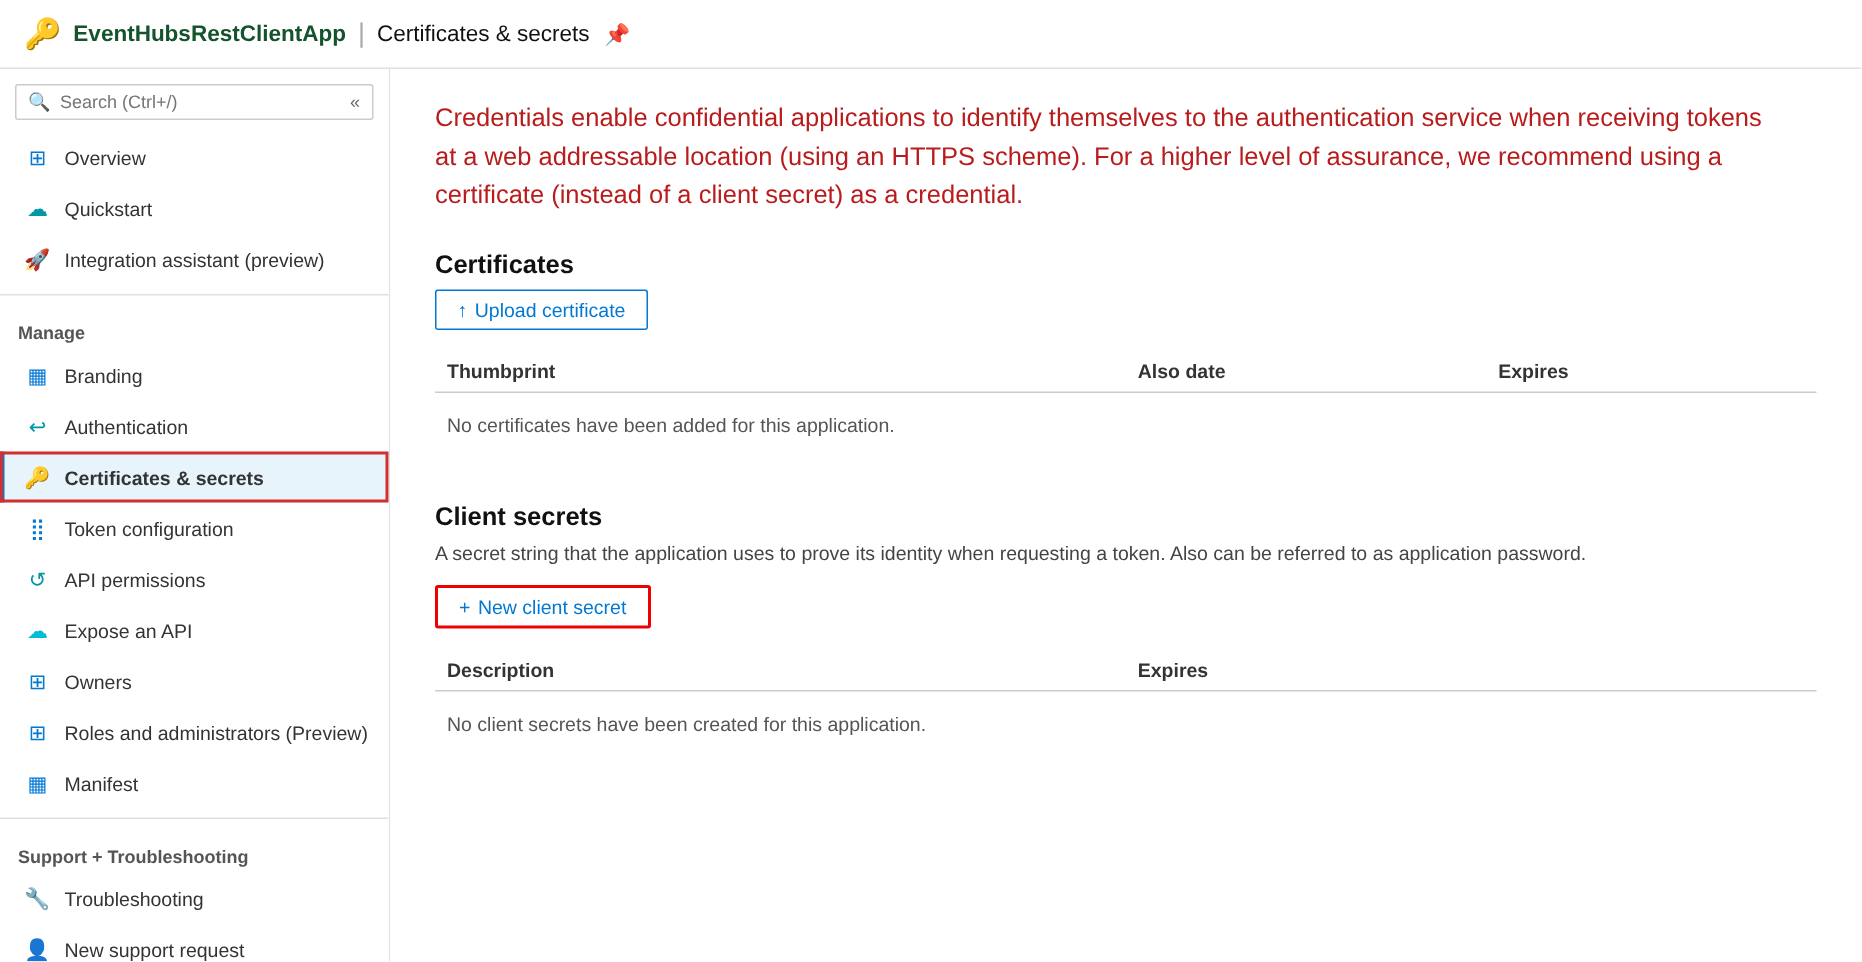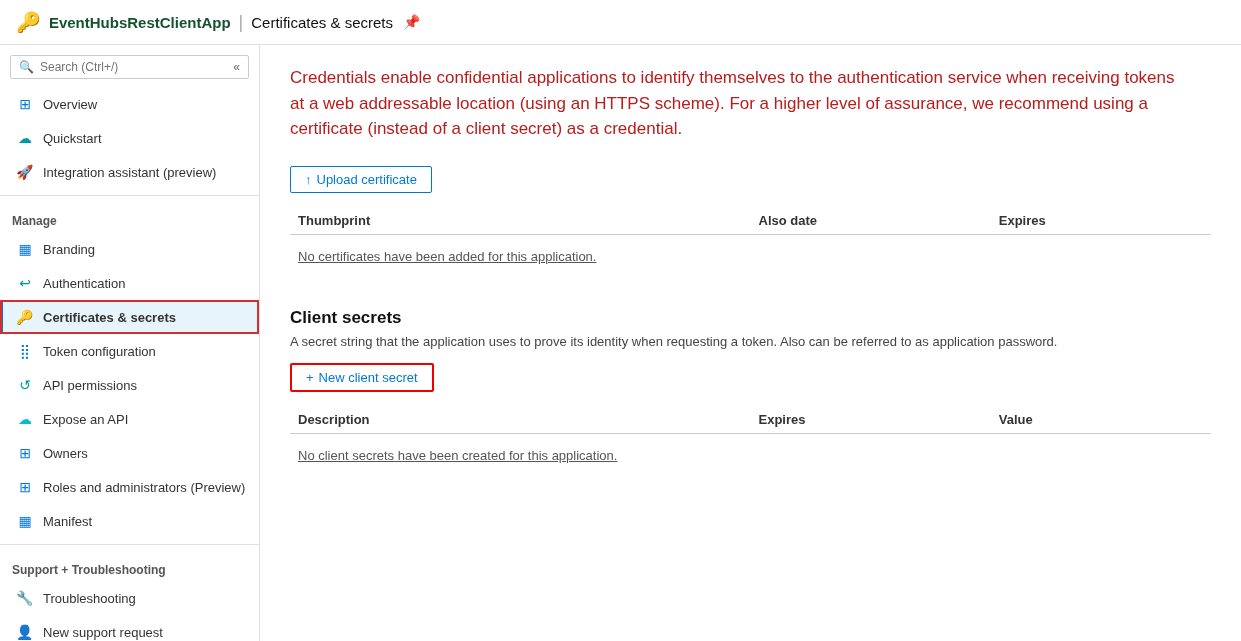--- a/index.html
+++ b/index.html
@@ -56,21 +56,21 @@
     }
     .btn-new-secret .btn-icon { margin-right: 5px; font-size: 13px; color: #0078d4; }
 
     .table-header {
       display: grid; border-bottom: 1px solid #ccc; padding: 6px 0; font-weight: 600; font-size: 13px; color: #333; gap: 20px;
     }
     .certs-table-header { grid-template-columns: 3fr 1.5fr 1.5fr; }
     .secrets-table-header { grid-template-columns: 3fr 1.5fr 1.5fr; }
     .table-header .col { padding: 0 8px; }
 
-    .empty-message { font-size: 13px; color: #555; padding: 14px 8px; text-decoration: underline; }
+    .empty-message { font-size: 13px; color: #555; padding: 14px 8px; }
 
     .section-spacer { margin-bottom: 30px; }
 
     
     .icon-blue { color: #0078d4; }
     .icon-teal { color: #0097a7; }
     .icon-orange { color: #f0a500; }
     .icon-gray { color: #757575; }
     .icon-cyan { color: #00bcd4; }
 
@@ -162,20 +162,21 @@
     <div class="sidebar-item">
       <span class="sidebar-item-icon icon-gray">👤</span>
       <span>New support request</span>
     </div>
   </div>
 
   <div class="content">
     <p class="page-desc">Credentials enable confidential applications to identify themselves to the authentication service when receiving tokens at a web addressable location (using an HTTPS scheme). For a higher level of assurance, we recommend using a certificate (instead of a client secret) as a credential.</p>
 
     <div class="section-spacer">
+      <div class="section-title">Certificates</div>
       <button class="btn-outline">
         <span class="btn-icon">↑</span>
         <span>Upload certificate</span>
       </button>
       <div class="table-header certs-table-header">
         <div class="col">Thumbprint</div>
         <div class="col">Also date</div>
         <div class="col">Expires</div>
       </div>
       <div class="empty-message">No certificates have been added for this application.</div>
@@ -184,18 +185,17 @@
     <div class="section-spacer">
       <div class="section-title">Client secrets</div>
       <p class="section-desc">A secret string that the application uses to prove its identity when requesting a token. Also can be referred to as application password.</p>
       <button class="btn-new-secret">
         <span class="btn-icon icon-blue">+</span>
         <span>New client secret</span>
       </button>
       <div class="table-header secrets-table-header">
         <div class="col">Description</div>
         <div class="col">Expires</div>
-        <div class="col">Value</div>
       </div>
       <div class="empty-message">No client secrets have been created for this application.</div>
     </div>
   </div>
 </div>
 
 </body></html>

